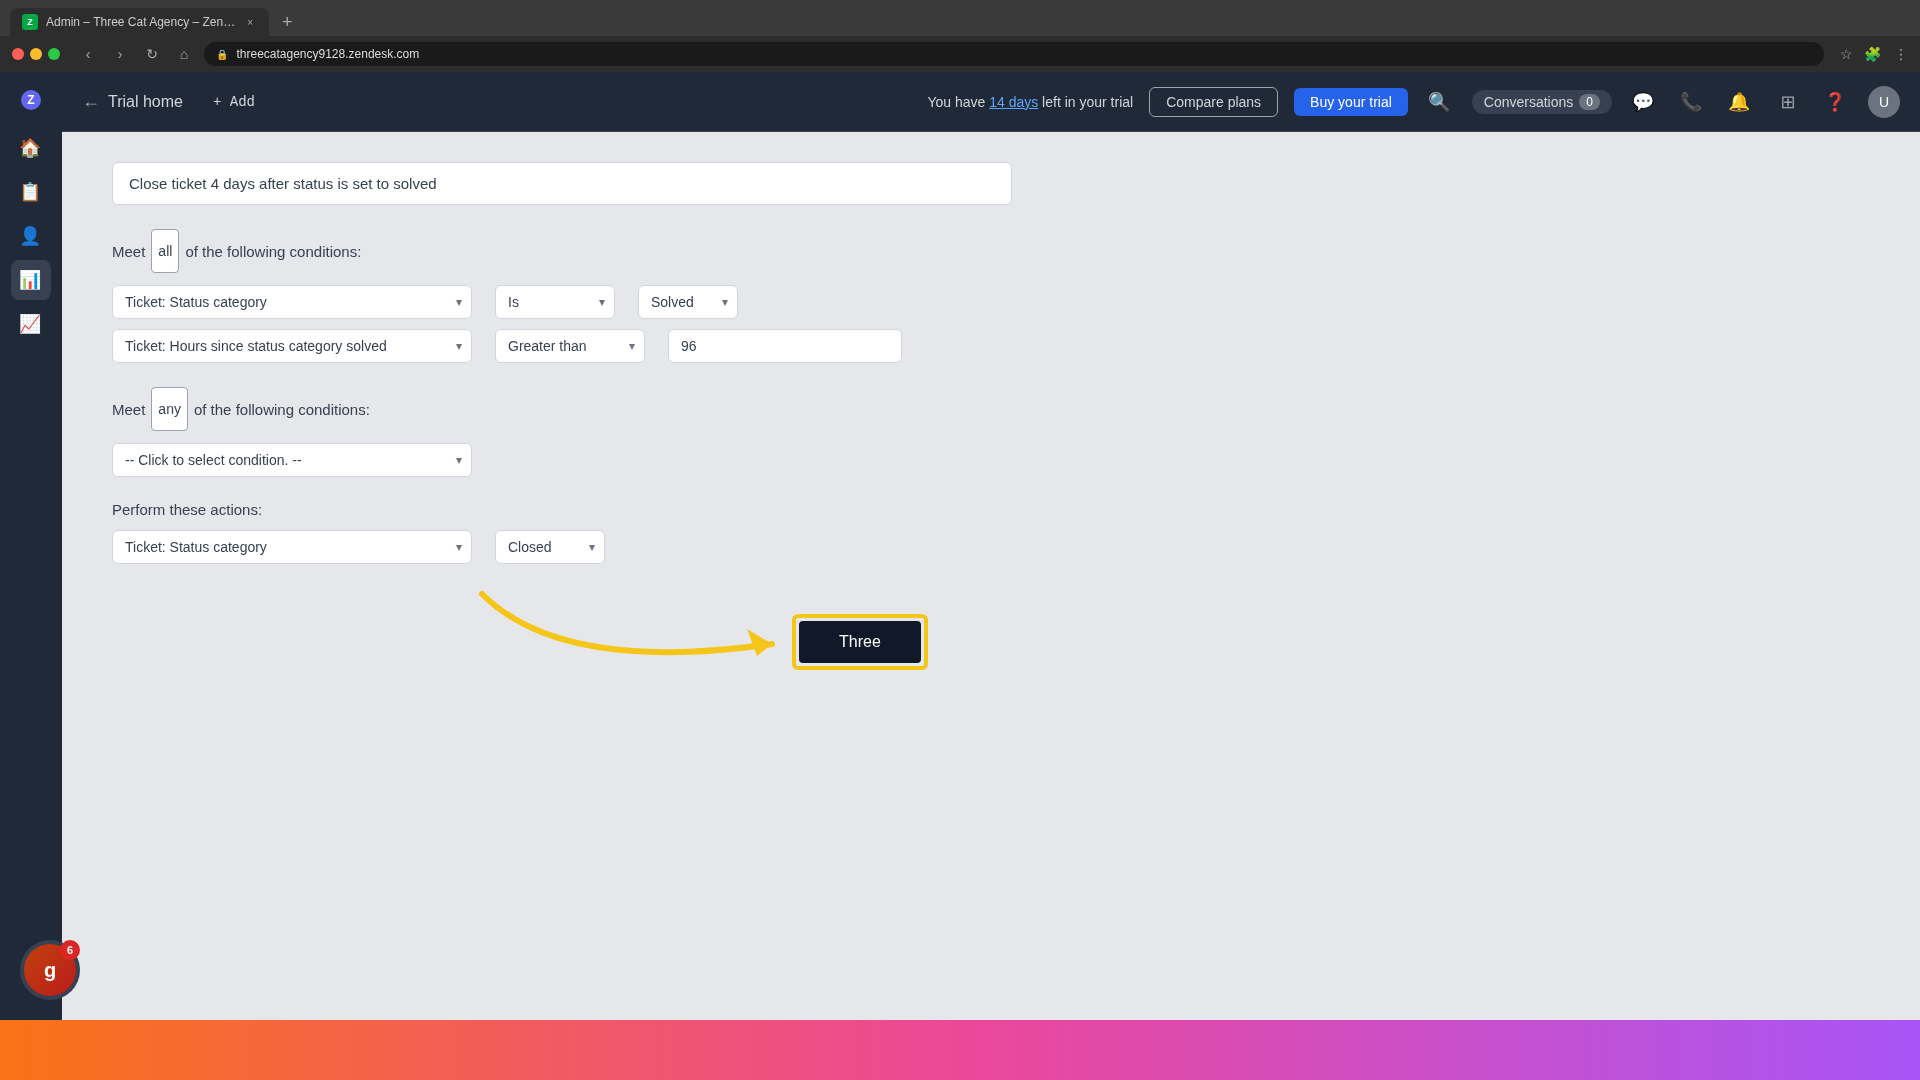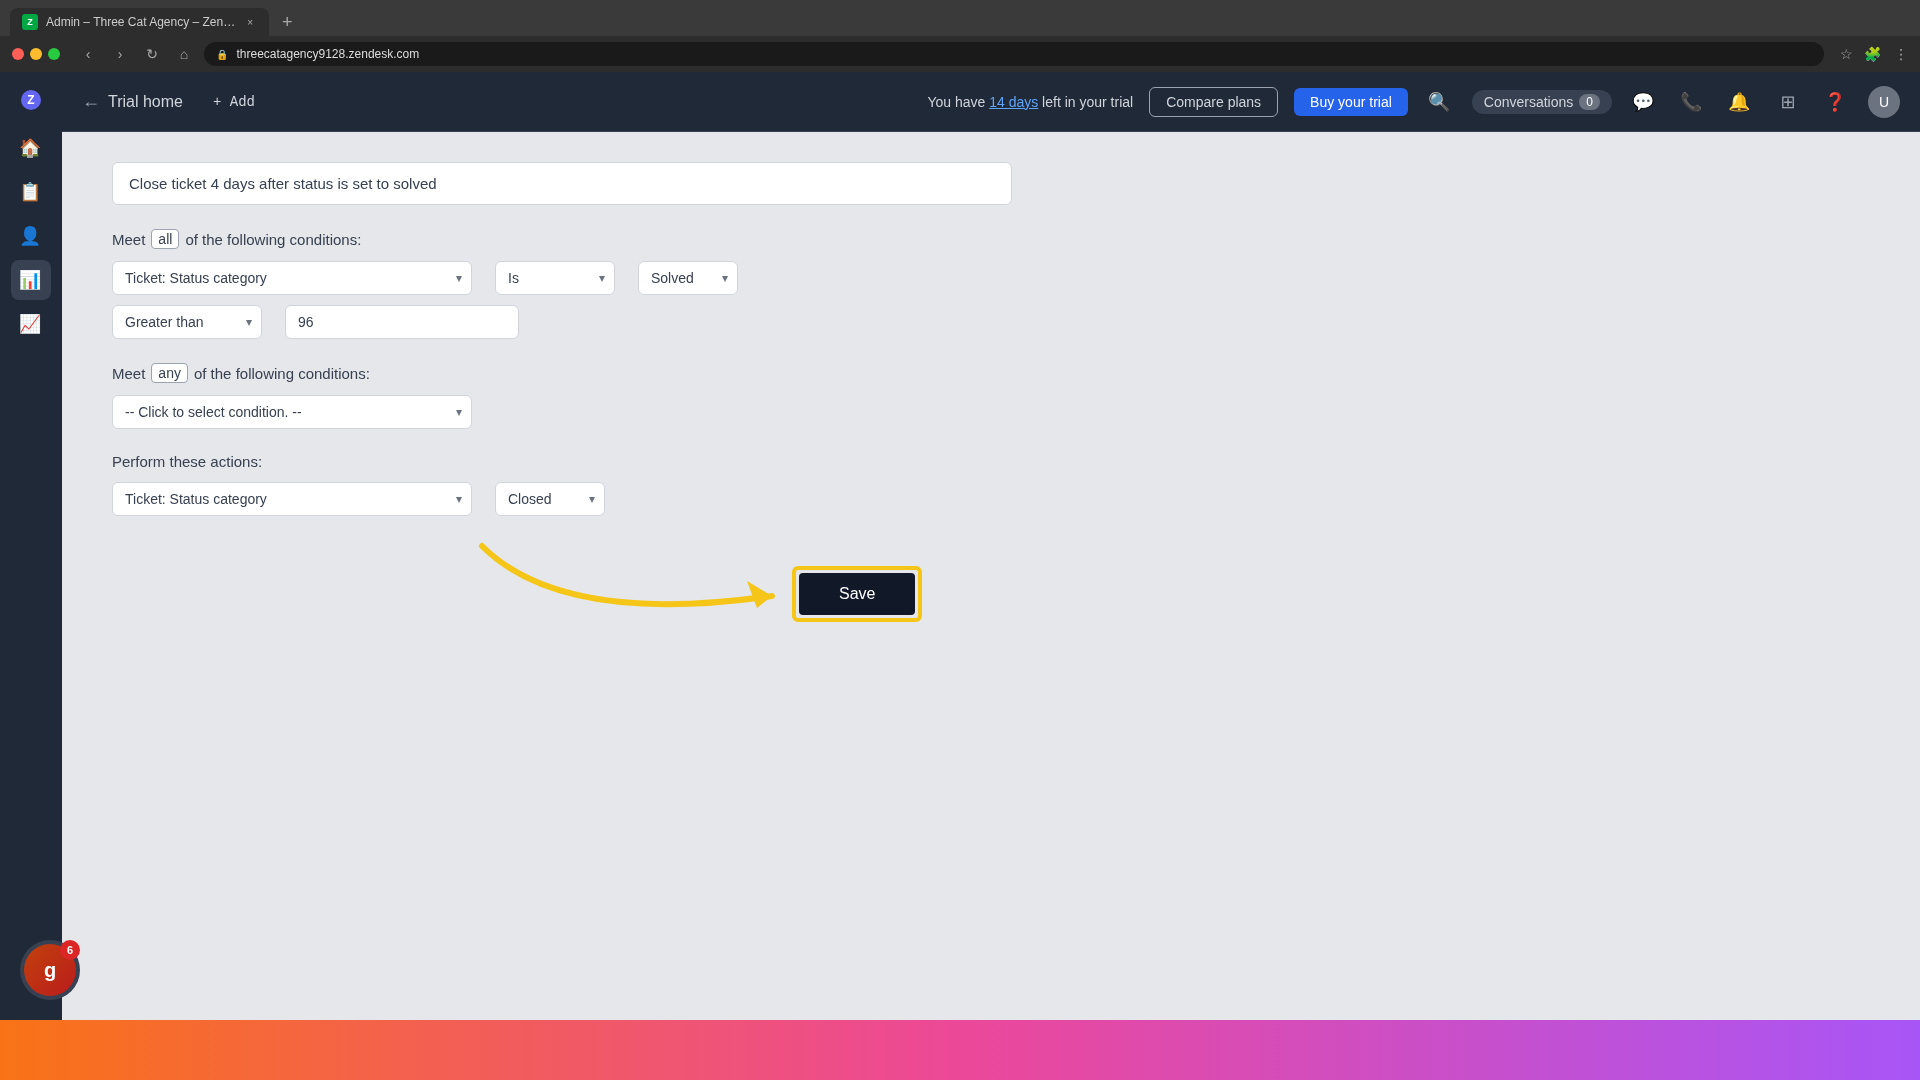--- a/index.html
+++ b/index.html
@@ -282,21 +282,21 @@
       font-size: 15px;
       color: #374151;
       margin-bottom: 12px;
       display: flex;
       align-items: center;
       gap: 6px;
     }
     .conditions-label .keyword {
       border: 1px solid #9ca3af;
       border-radius: 4px;
-      padding: 1px 6px;
+      padding: 13px 6px;
       font-size: 14px;
       color: #374151;
       background: white;
     }
 
     .condition-row {
       display: flex;
       align-items: center;
       gap: 23px;
       margin-bottom: 10px;
@@ -538,20 +538,25 @@
           </div>
           <div class="select-wrapper">
             <select class="condition-select-sm">
               <option value="Solved">Solved</option>
             </select>
           </div>
         </div>
 
         <div class="condition-row">
           <div class="select-wrapper">
+            <select class="condition-select-lg">
+              <option value="Ticket: Hours since status category solved">Ticket: Hours since status category solved</option>
+            </select>
+          </div>
+          <div class="select-wrapper">
             <select style="min-width:150px;"><option>Greater than</option></select>
           </div>
           <input type="text" class="value-input" value="96" style="">
         </div>
       </div>
 
       <div class="conditions-section">
         <div class="conditions-label">
           <span>Meet</span>
           <span class="keyword">any</span>
@@ -585,21 +590,21 @@
 
       <div style="position:relative; margin-top: 40px; height: 120px;">
 
         <svg style="position:absolute; left:350px; top:-30px;" width="380" height="110" viewBox="0 0 380 110" fill="none" xmlns="http://www.w3.org/2000/svg">
           <path d="M20 20 Q100 100 310 70" stroke="#f5c518" stroke-width="6" fill="none" stroke-linecap="round"></path>
           <polygon points="310,70 285,55 295,82" fill="#f5c518"></polygon>
         </svg>
 
         <div style="position:absolute; left:680px; top:10px;">
           <div class="save-btn-border">
-            <button class="save-btn">Save</button>
+            <button class="save-btn">Three</button>
           </div>
         </div>
       </div>
 
     </div>
   </div>
 </div>
 
 <div class="user-widget">
   <div class="user-avatar-img">g</div>

